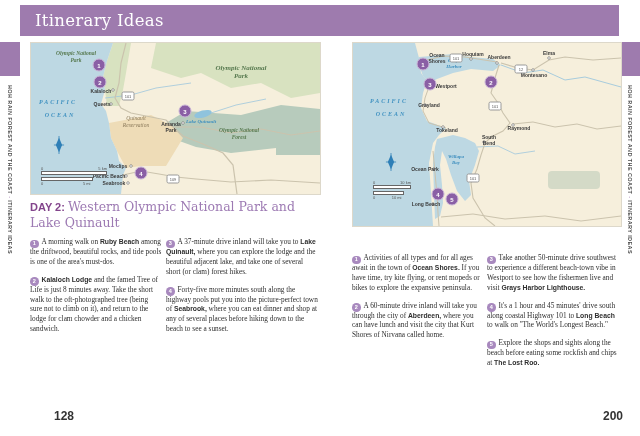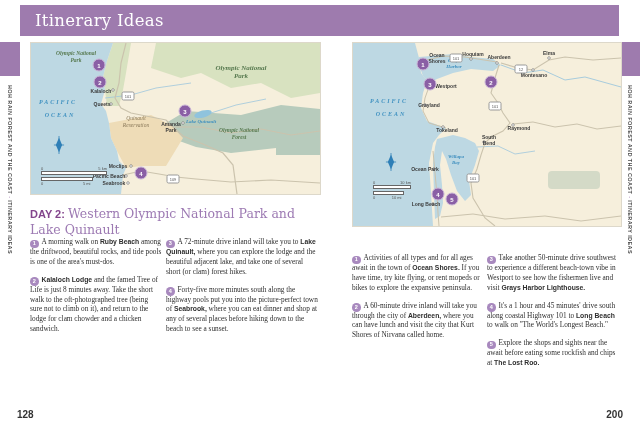--- a/index.html
+++ b/index.html
@@ -41,21 +41,21 @@
   
   .day-head{position:absolute;font-size:12.5px;line-height:15px;}
   .day-label{font-family:"Liberation Sans",sans-serif;font-weight:bold;color:#83458c;font-size:11px;}
   .day-title{font-family:"DejaVu Serif",serif;color:#9d7ab3;}
   .col{position:absolute;font-size:7.3px;line-height:9.8px;color:#2e2e2e;}
   .item{margin-bottom:8px;text-align:left;}
   .inum{display:inline-flex;width:8.5px;height:8.5px;border-radius:50%;background:#a889be;color:#fff;
         font-family:"Liberation Sans",sans-serif;font-size:5.5px;font-weight:bold;align-items:center;
         justify-content:center;margin-right:3px;position:relative;top:1px;}
   .item b{font-family:"Liberation Sans",sans-serif;font-size:6.8px;}
-  .pgnum{position:absolute;top:409px;font-family:"Liberation Sans",sans-serif;font-size:10px;font-weight:bold;color:#333;}
+  .pgnum{position:absolute;top:409px;font-family:"Liberation Sans",sans-serif;font-size:12px;font-weight:bold;color:#333;margin-left:37px;}
 </style>
 </head>
 <body>
 
 <div class="spread">
 
   <div class="hdr">
     <span>Itinerary Ideas</span>
   </div>
 
@@ -242,35 +242,35 @@
         </div>
       <div class="sb-line"></div>
       <div class="sb-line" style="width:75%;"></div>
       <div class="sb-txt" style="width:75%;">
           <span>0</span>
           <span>10 mi</span>
         </div>
     </div>
   </div>
 
-  <div class="day-head" style="left:30px;top:206px;width:292px;">
+  <div class="day-head" style="left:30px;top:199px;width:292px;">
     <span class="day-label">DAY 2:</span>
     <span class="day-title">Western Olympic National Park and Lake Quinault</span>
   </div>
   <div class="col" style="left:30px;top:237px;width:132px;">
     <div class="item">
       <span class="inum">1</span><span>A morning walk on </span><b>Ruby Beach</b><span> among the driftwood, beautiful rocks, and tide pools is one of the area's must-dos.</span>
     </div>
     <div class="item">
       <span class="inum">2</span><span></span><b>Kalaloch Lodge</b><span> and the famed Tree of Life is just 8 minutes away. Take the short walk to the oft-photographed tree (being sure not to climb on it), and return to the lodge for clam chowder and a chicken sandwich.</span>
     </div>
   </div>
   <div class="col" style="left:166px;top:237px;width:152px;">
     <div class="item">
-      <span class="inum">3</span><span>A 72-minute drive inland will take you to </span><b>Lake Quinault,</b><span> where you can explore the lodge and the beautiful adjacent lake, and take one of several short (or clam) forest hikes.</span>
+      <span class="inum">3</span><span>A 37-minute drive inland will take you to </span><b>Lake Quinault,</b><span> where you can explore the lodge and the beautiful adjacent lake, and take one of several short (or clam) forest hikes.</span>
     </div>
     <div class="item">
       <span class="inum">4</span><span>Forty-five more minutes south along the highway pools put you into the picture-perfect town of </span><b>Seabrook,</b><span> where you can eat dinner and shop at any of several places before hiking down to the beach to see a sunset.</span>
     </div>
   </div>
 
   <div class="col" style="left:352px;top:253px;width:128px;">
     <div class="item">
       <span class="inum">1</span><span>Activities of all types and for all ages await in the town of </span><b>Ocean Shores.</b><span> If you have time, try kite flying, or rent mopeds or bikes to explore the expansive peninsula.</span>
     </div>
@@ -279,19 +279,19 @@
     </div>
   </div>
   <div class="col" style="left:487px;top:253px;width:133px;">
     <div class="item">
       <span class="inum">3</span><span>Take another 50-minute drive southwest to experience a different beach-town vibe in Westport to see how the fishermen live and visit </span><b>Grays Harbor Lighthouse.</b><span></span>
     </div>
     <div class="item">
       <span class="inum">4</span><span>It's a 1 hour and 45 minutes' drive south along coastal Highway 101 to </span><b>Long Beach</b><span> to walk on "The World's Longest Beach."</span>
     </div>
     <div class="item">
-      <span class="inum">5</span><span>Explore the shops and sights near the await before eating some rockfish and chips at </span><b>The Lost Roo.</b><span></span>
+      <span class="inum">5</span><span>Explore the shops and sights along the beach before eating some rockfish and chips at </span><b>The Lost Roo.</b><span></span>
     </div>
   </div>
 
   <div class="pgnum" style="left:17px;">128</div>
   <div class="pgnum" style="right:17px;">200</div>
 </div>
 
 </body></html>

